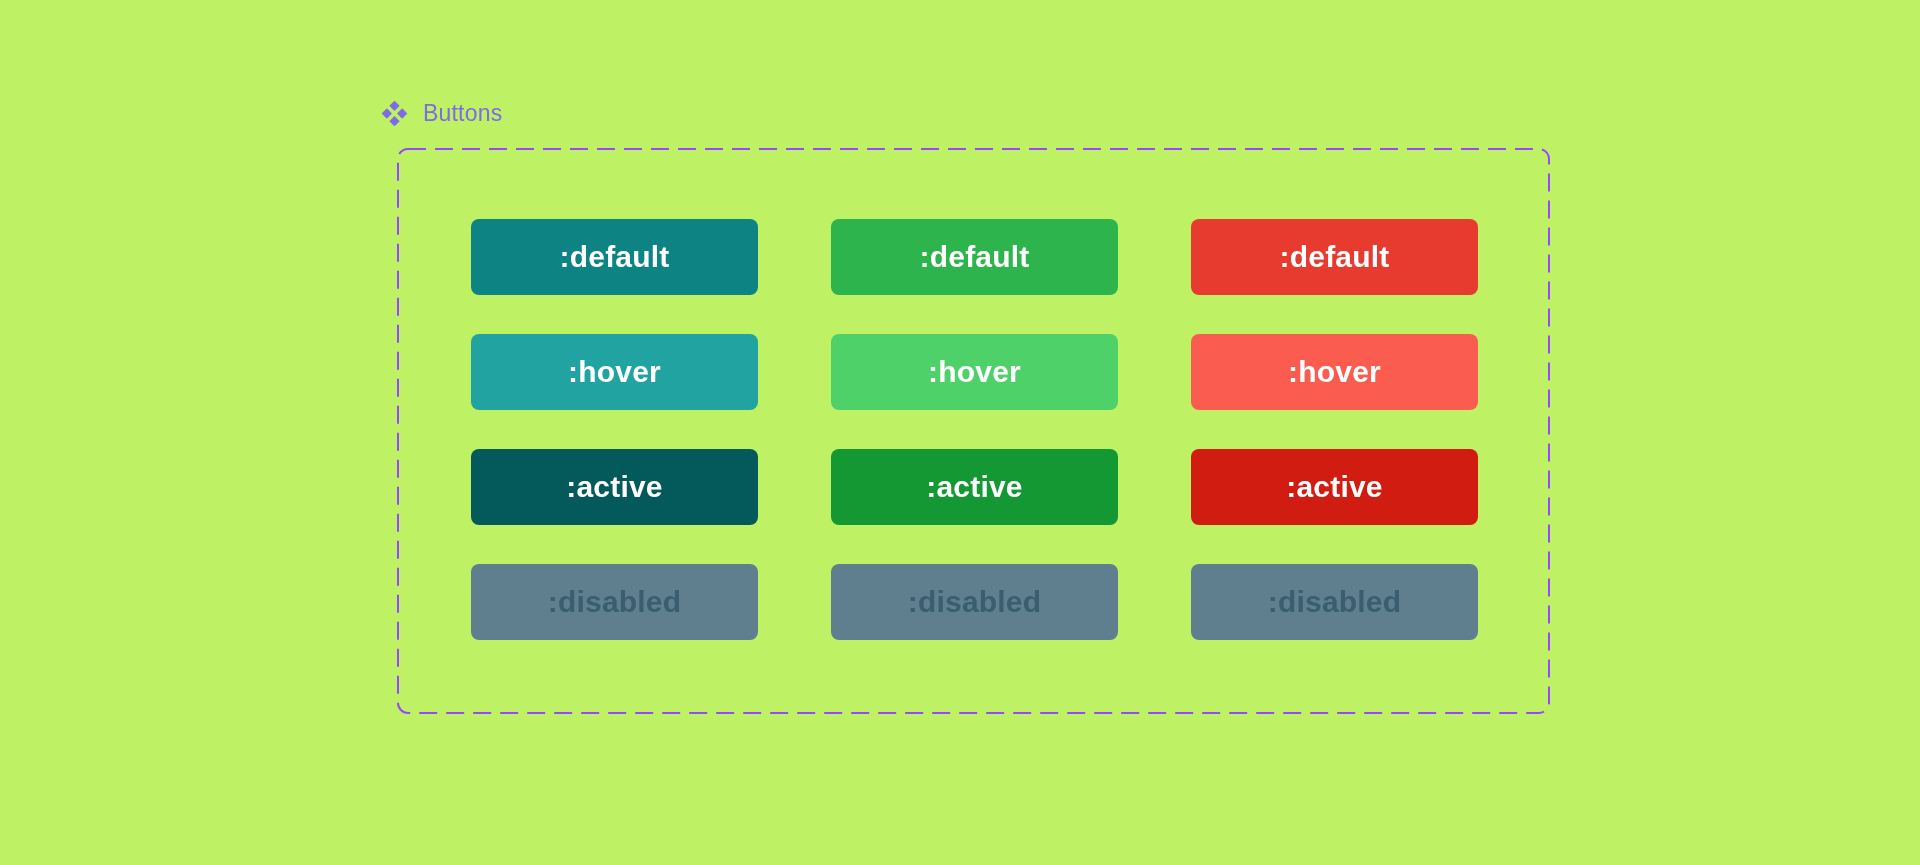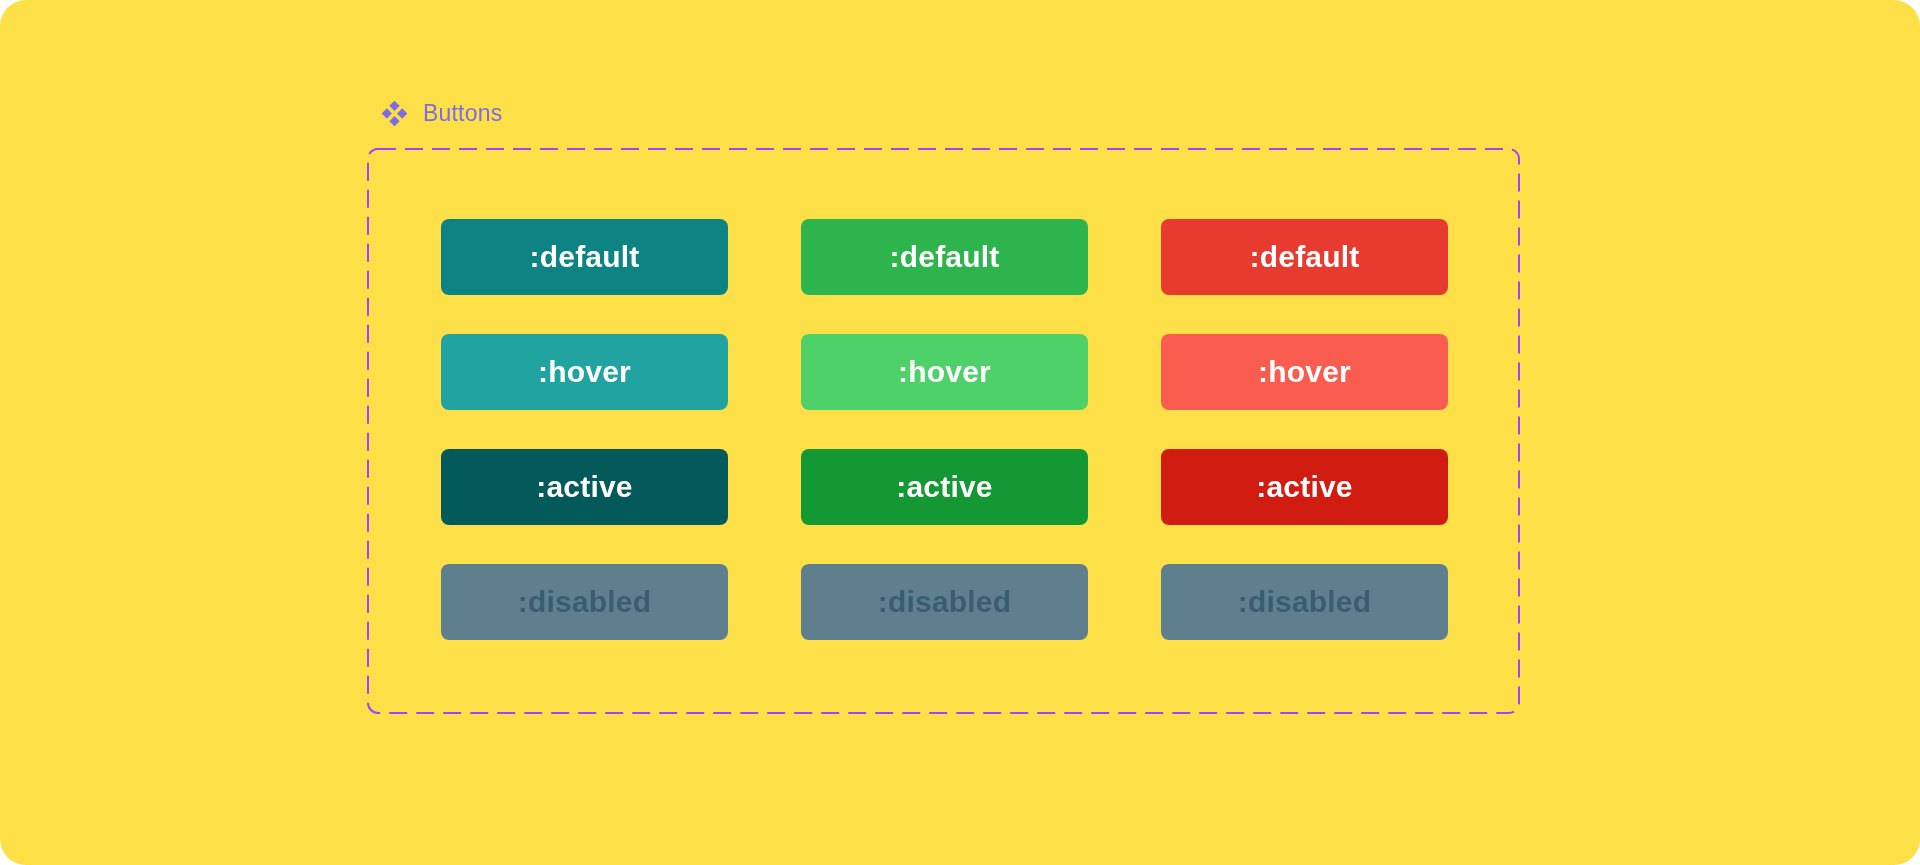--- a/index.html
+++ b/index.html
@@ -29,21 +29,21 @@
     display: block;
   }
   .component-label-text {
     font-size: 23px;
     line-height: 28px;
     font-weight: 400;
     letter-spacing: 0.2px;
   }
   .component-frame {
     position: absolute;
-    left: 367px;
+    left: 397px;
     top: 148px;
     width: 1153px;
     height: 566px;
   }
   .component-frame svg.frame-border {
     position: absolute;
     left: 0;
     top: 0;
     width: 100%;
     height: 100%;
@@ -65,21 +65,21 @@
     border-radius: 8px;
     font-size: 30px;
     font-weight: 600;
     letter-spacing: 0.2px;
     user-select: none;
   }
 </style>
 </head>
 <body>
 
-<div class="canvas" style="background: #fde047; border-radius: 26px;">
+<div class="canvas" style="background: #bef264;">
 
   <div class="component-label-row">
     <span class="icon">
       <svg width="27" height="27" viewBox="0 0 24 24" aria-hidden="true">
         <g class="component-icon-fill" fill="#7d6ce6">
           <path d="M12 0.6 L16.6 5.2 L12 9.8 L7.4 5.2 Z"></path>
           <path d="M5.2 7.4 L9.8 12 L5.2 16.6 L0.6 12 Z"></path>
           <path d="M18.8 7.4 L23.4 12 L18.8 16.6 L14.2 12 Z"></path>
           <path d="M12 14.2 L16.6 18.8 L12 23.4 L7.4 18.8 Z"></path>
         </g>

